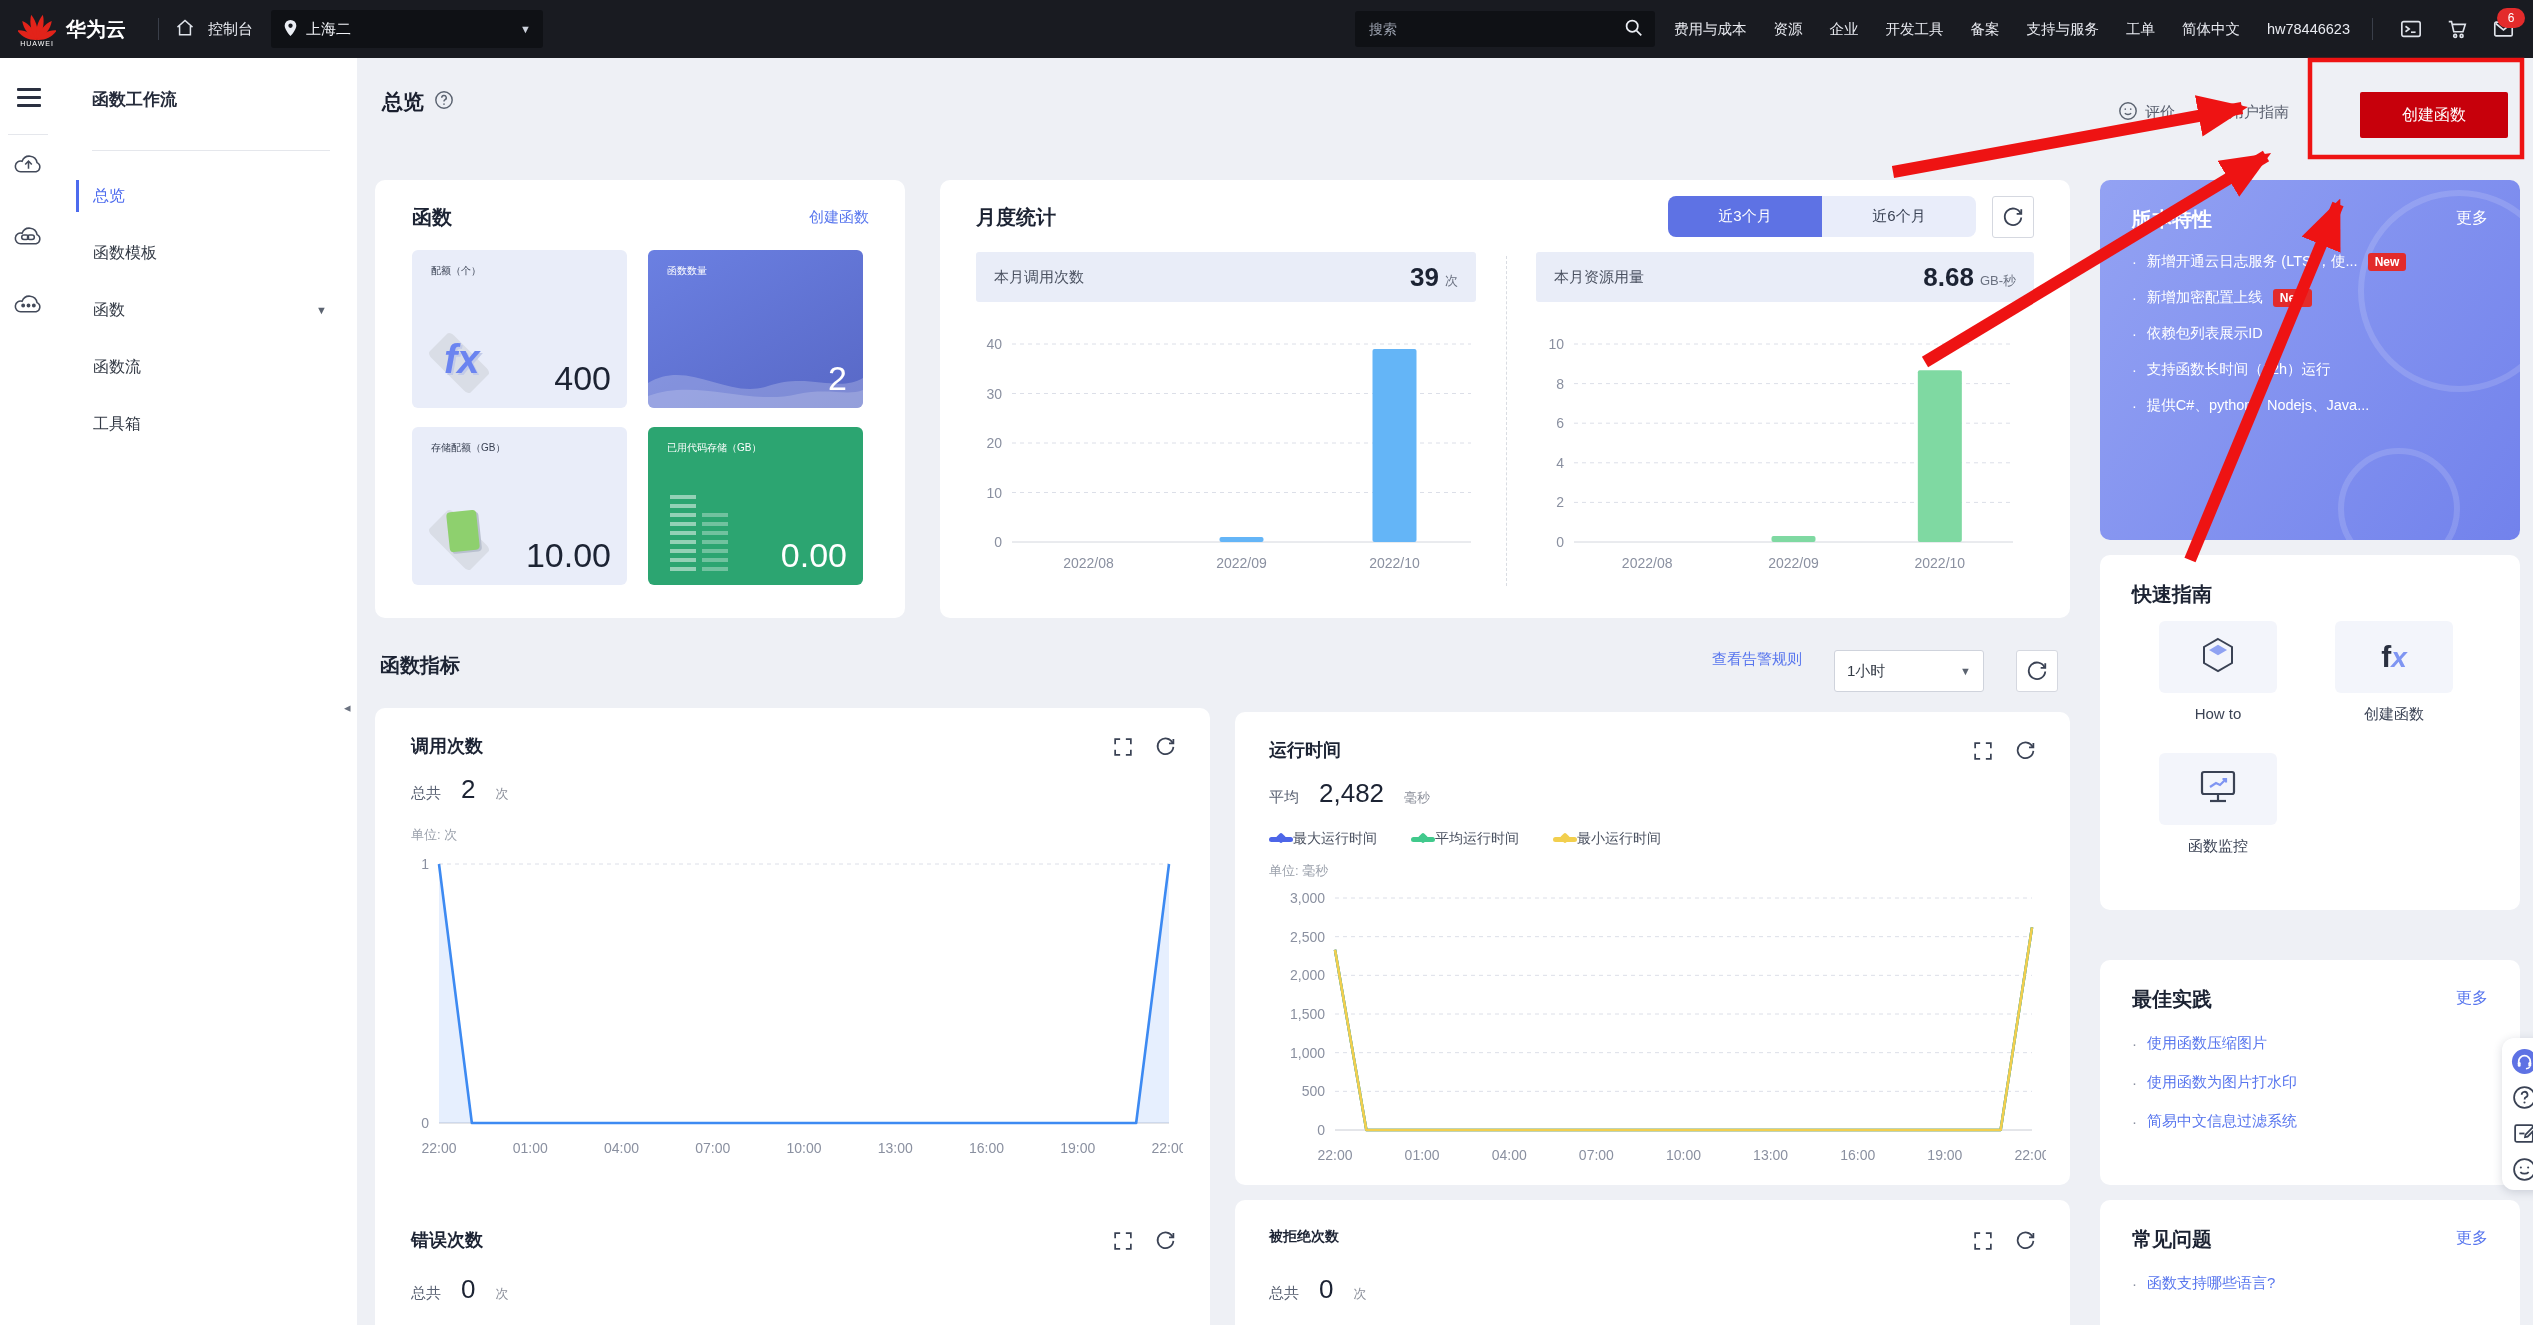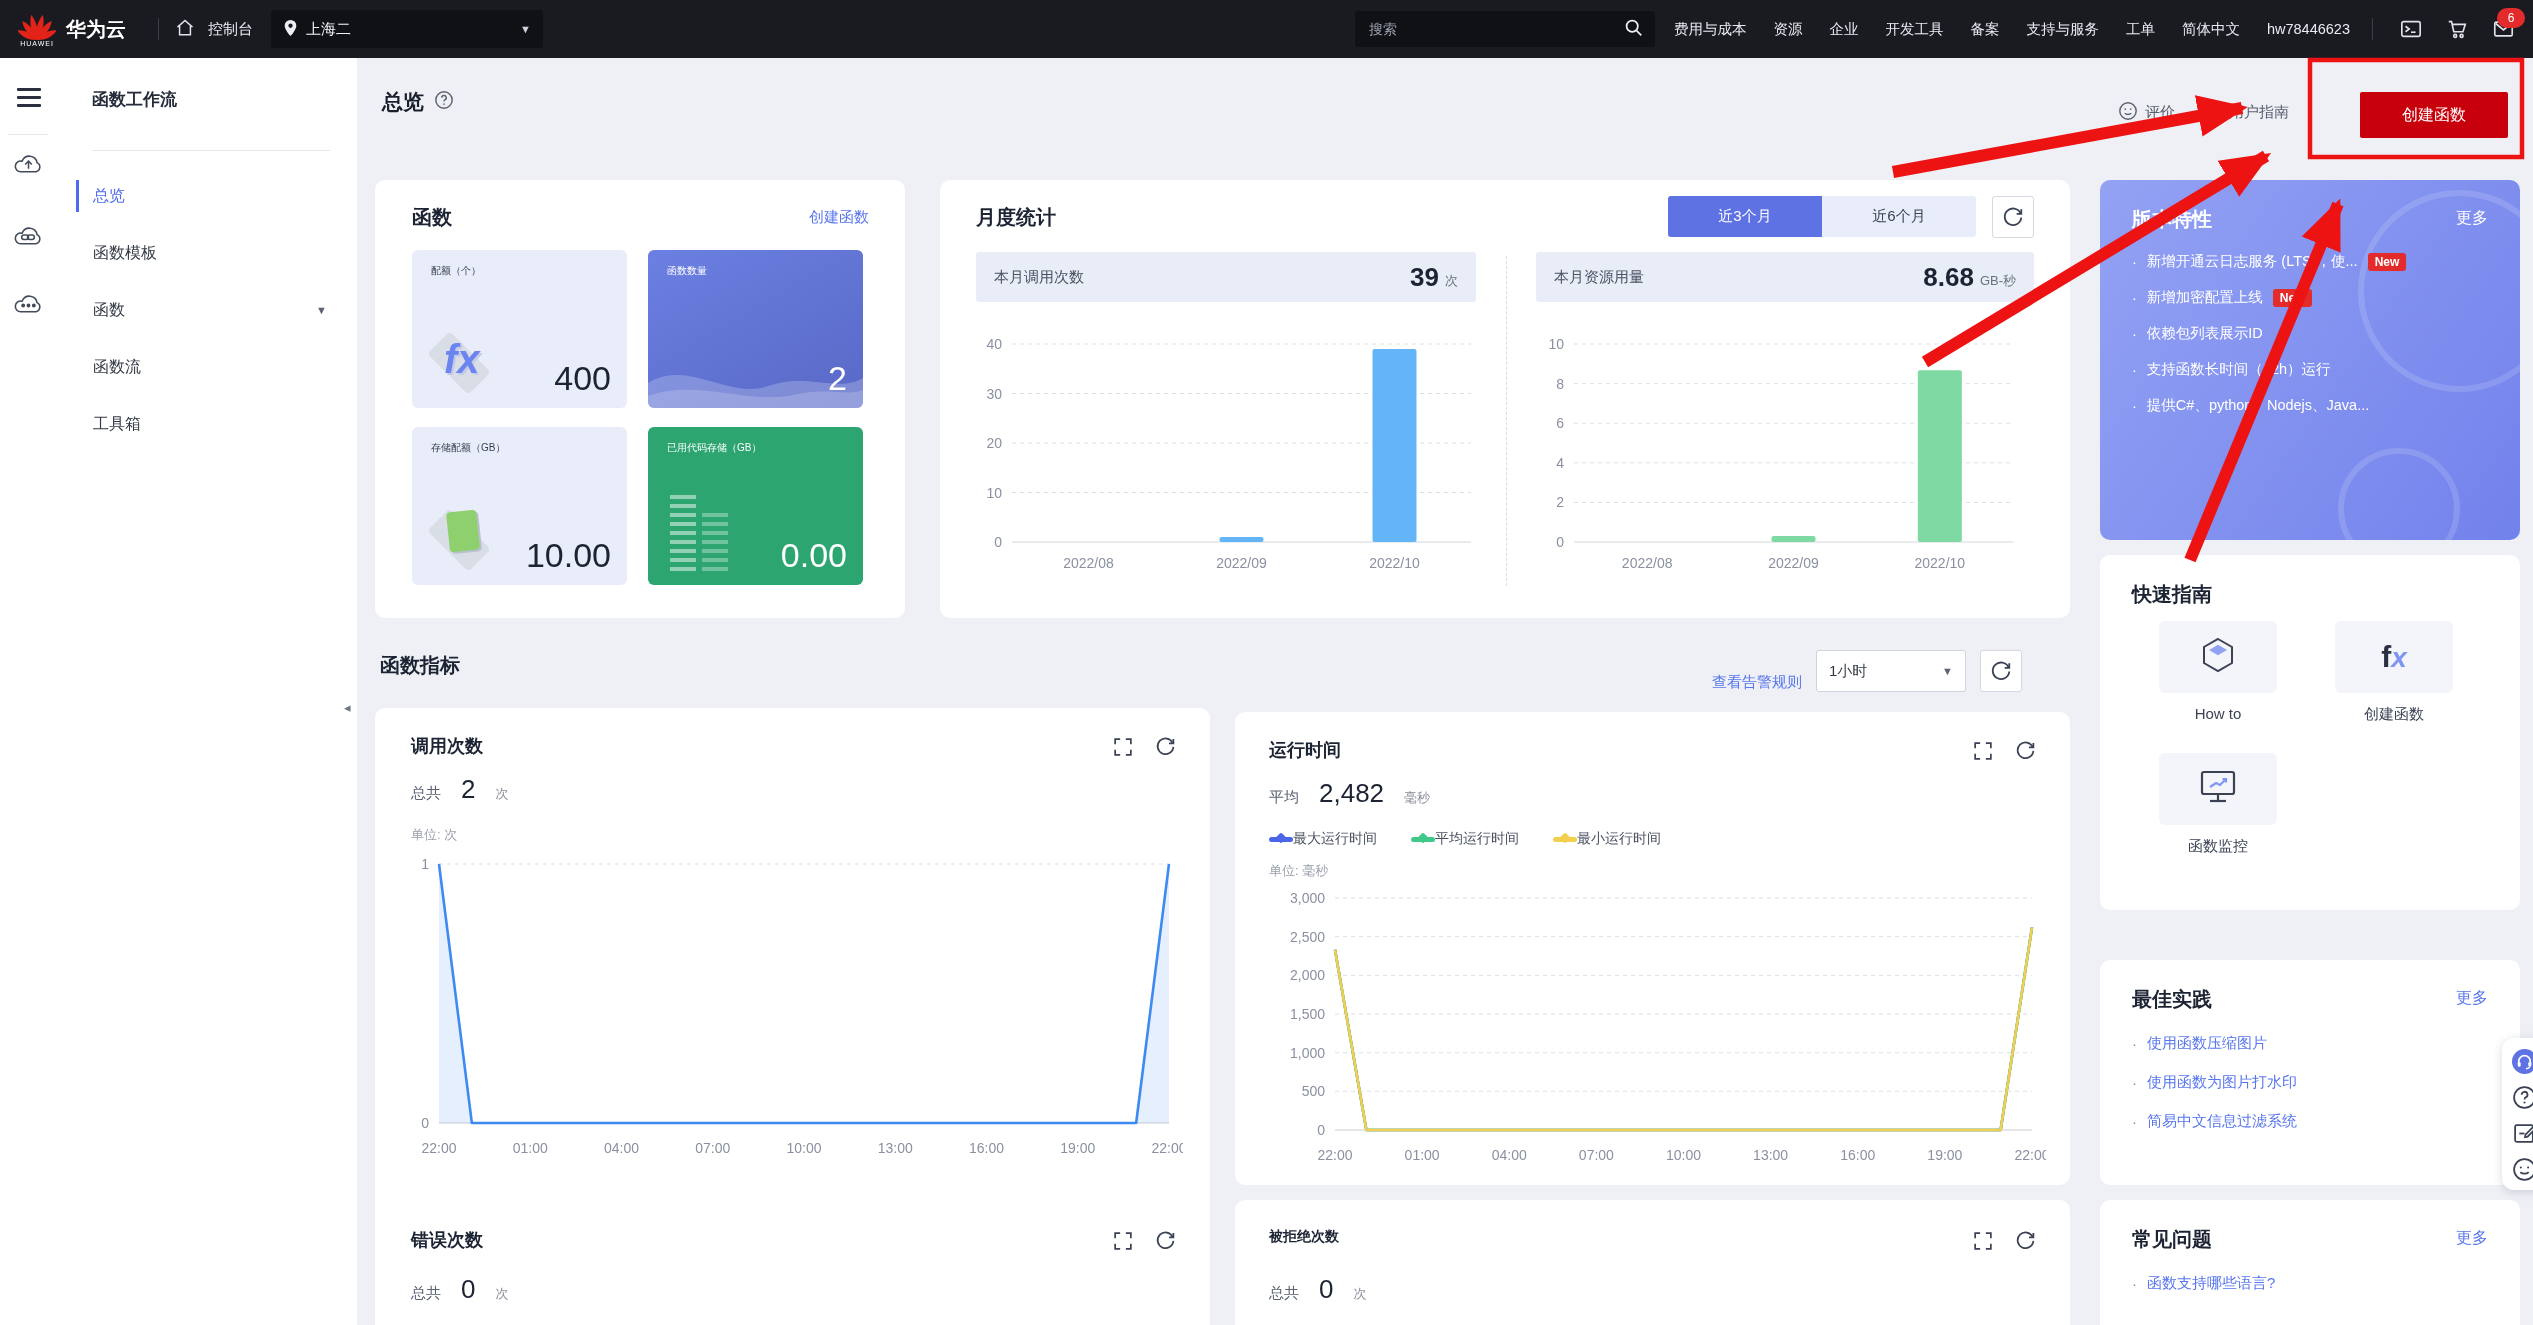--- a/index.html
+++ b/index.html
@@ -60,34 +60,34 @@
   .tile-value{position:absolute;right:16px;bottom:10px;font-size:34px;font-weight:500}
   .t-light{background:#e9edf9;color:#3a4254}.t-light .tile-value{color:#1c2333}
   .t-indigo{background:linear-gradient(150deg,#6b80e2,#5868c6);color:#fff}
   .t-green{background:#2ca571;color:#fff}
   .iso-plate{position:absolute;left:18px;bottom:16px;width:58px;height:58px;background:#d9dde6;
              transform:rotate(45deg) scale(1,.55);border-radius:6px}
   .fx-big{position:absolute;left:32px;bottom:26px;font-size:40px;font-weight:bold;font-style:italic;color:#6b84f0;text-shadow:2px 2px 0 #c3cbe8}
   .sto-panel{position:absolute;left:36px;bottom:34px;width:30px;height:40px;background:#8ed06e;border-radius:4px;transform:rotate(-6deg);box-shadow:2px 2px 0 #b9c0cf}
   .bars-col{position:absolute;bottom:14px;width:26px;background:repeating-linear-gradient(to top,rgba(255,255,255,.65) 0 4px,rgba(255,255,255,0) 4px 9px)}
   
-  .toggle{position:absolute;left:728px;top:16px;display:flex;height:41px;border-radius:3px;overflow:hidden;font-size:15px;cursor:pointer}
+  .toggle{position:absolute;left:728px;top:16px;display:flex;height:41px;border-radius:8px;overflow:hidden;font-size:15px;cursor:pointer}
   .toggle .seg{display:flex;align-items:center;justify-content:center;width:154px}
   .seg-on{background:#5e72e4;color:#fff}
   .seg-off{background:#e9edfa;color:#3a4254}
   .sq-btn{position:absolute;width:42px;height:42px;border:1px solid #d5d8e0;border-radius:3px;background:#fff;
           display:flex;align-items:center;justify-content:center;cursor:pointer;box-sizing:border-box}
   .statbox{position:absolute;height:50px;background:#e9edf8;border-radius:3px;display:flex;align-items:center;
            padding:0 18px;box-sizing:border-box;font-size:15px;color:#4a5160}
   .statbox .sv{margin-left:auto;font-size:26px;font-weight:bold;color:#1c2333}
   .statbox .su{font-size:13px;color:#6a7180;margin-left:6px;margin-top:8px}
   .vdash{position:absolute;border-left:1px dashed #d9dce2}
   
   .metrics-title{position:absolute;left:380px;top:652px;font-size:20px;font-weight:bold;color:#1c2333;z-index:5}
-  .metrics-right{position:absolute;left:1712px;top:650px;display:flex;align-items:flex-end;gap:14px;z-index:5}
+  .metrics-right{position:absolute;left:1712px;top:650px;display:flex;align-items:flex-start;gap:32px;z-index:5}
   .select{width:150px;height:42px;border:1px solid #cfd3dc;background:#fff;border-radius:3px;display:flex;
           align-items:center;padding:0 12px;box-sizing:border-box;font-size:15px;color:#333a45;cursor:pointer}
   .select .caret{margin-left:auto;color:#5b6370;font-size:11px}
   .ic-row{position:absolute;display:flex;gap:22px;align-items:center}
   .stat-line{position:absolute;display:flex;align-items:baseline;gap:20px}
   .stat-line .lab{font-size:15px;color:#596172}
   .stat-line .num{font-size:26px;color:#1c2333}
   .stat-line .unt{font-size:13px;color:#8a8e99}
   .unit-note{position:absolute;font-size:13px;color:#9aa0ab}
   #dur-legend{position:absolute;left:34px;top:118px;display:flex;gap:34px;align-items:center;font-size:14px;color:#4a5160}

